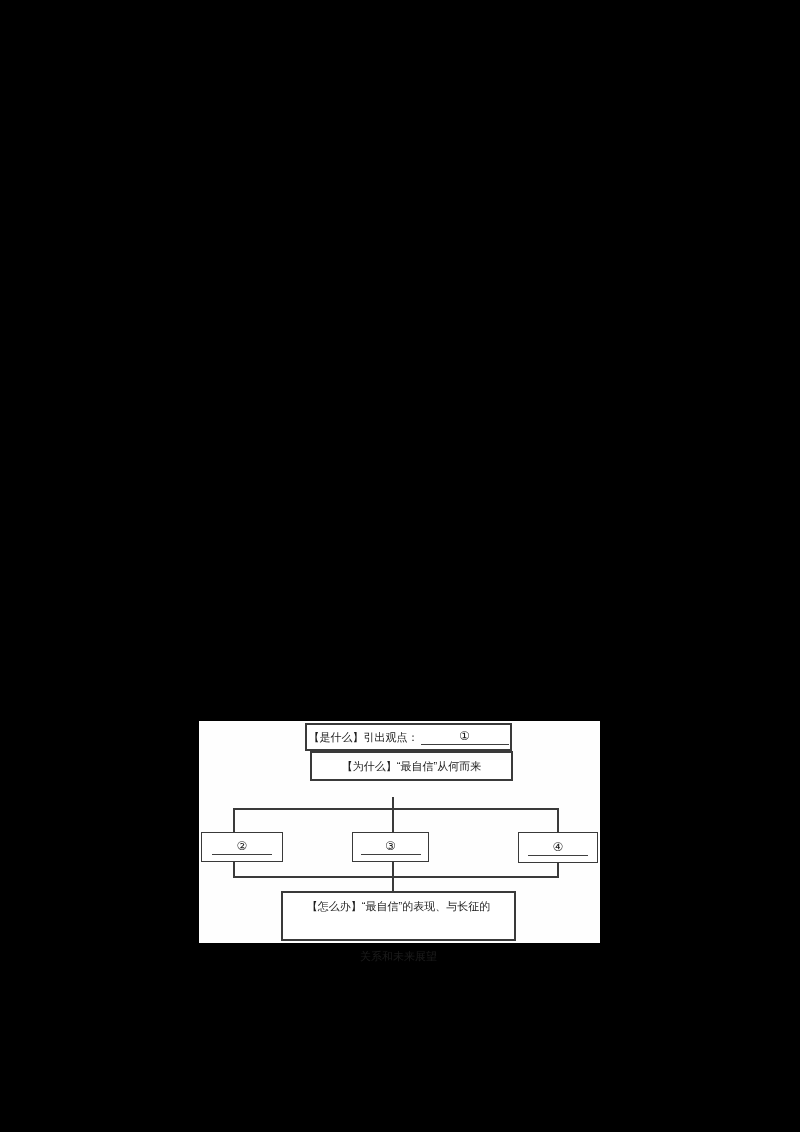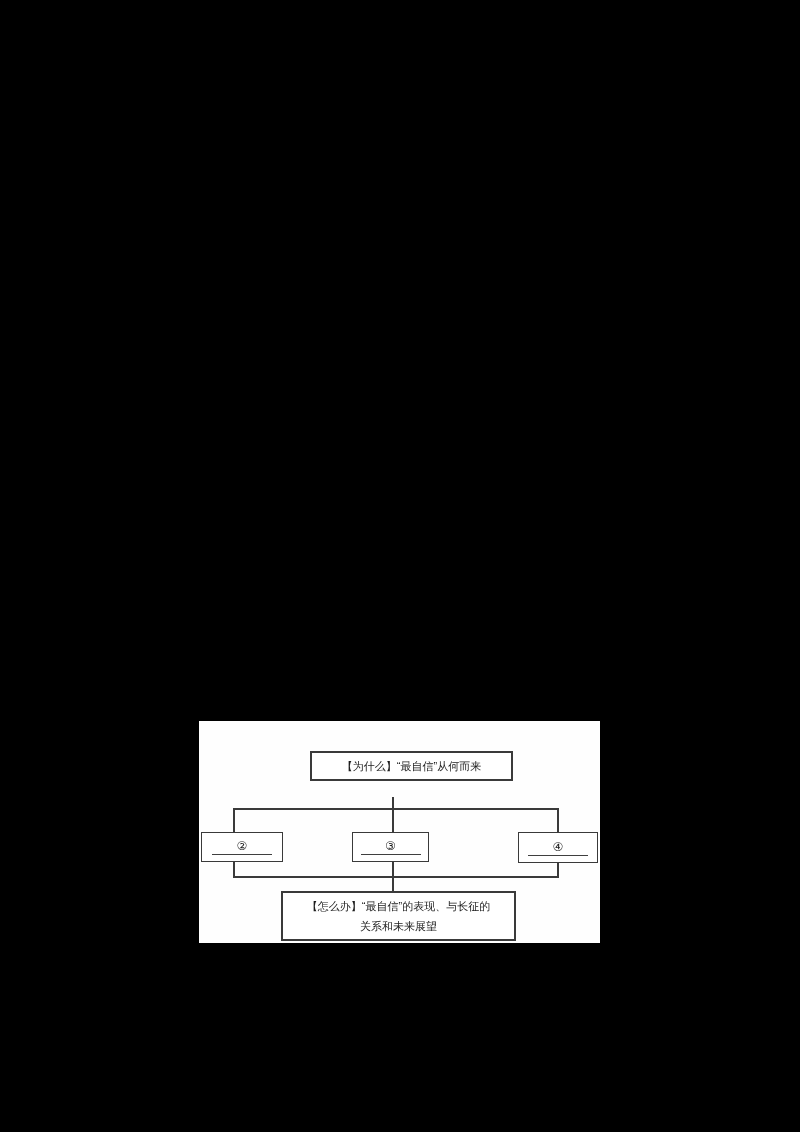--- a/index.html
+++ b/index.html
@@ -57,33 +57,37 @@
   .box-what   { left: 106px; top: 2px;   width: 207px; height: 28px; }
   .conn-1     { left: 193px; top: 30px;  height: 16px; }
   .box-why    { left: 111px; top: 30px;  width: 203px; height: 30px; }
   .conn-mid   { left: 193px; top: 76px;  height: 94px; }
   .branch-rect{ left: 34px;  top: 87px;  width: 326px; height: 70px; }
   .box-b2     { left: 2px;   top: 111px; width: 82px;  height: 30px; }
   .box-b3     { left: 153px; top: 111px; width: 77px;  height: 30px; }
   .box-b4     { left: 319px; top: 111px; width: 80px;  height: 31px; }
   .box-how    { left: 82px;  top: 170px; width: 235px; height: 50px;
                 flex-direction: column; line-height: 20px; }
-  .how-line { display: block; text-align: center; }
+  .how-line { display: block; text-align: center; margin-top: 30px; }
 </style>
 </head>
 <body>
 
 <div class="panel">
 
   <div class="line-v conn-1"></div>
 
   <div class="line-v conn-mid"></div>
 
   <div class="bracket branch-rect"></div>
 
+  <div class="fbox box-what">
+    <span>【是什么】引出观点：</span>
+      <span class="blank blank-wide"><span>①</span></span>
+  </div>
 
   <div class="fbox box-why">
     <span>【为什么】“最自信”从何而来</span>
   </div>
 
   <div class="fbox thin box-b2">
     <span class="blank blank-branch"><span>②</span></span>
   </div>
 
   <div class="fbox thin box-b3">

